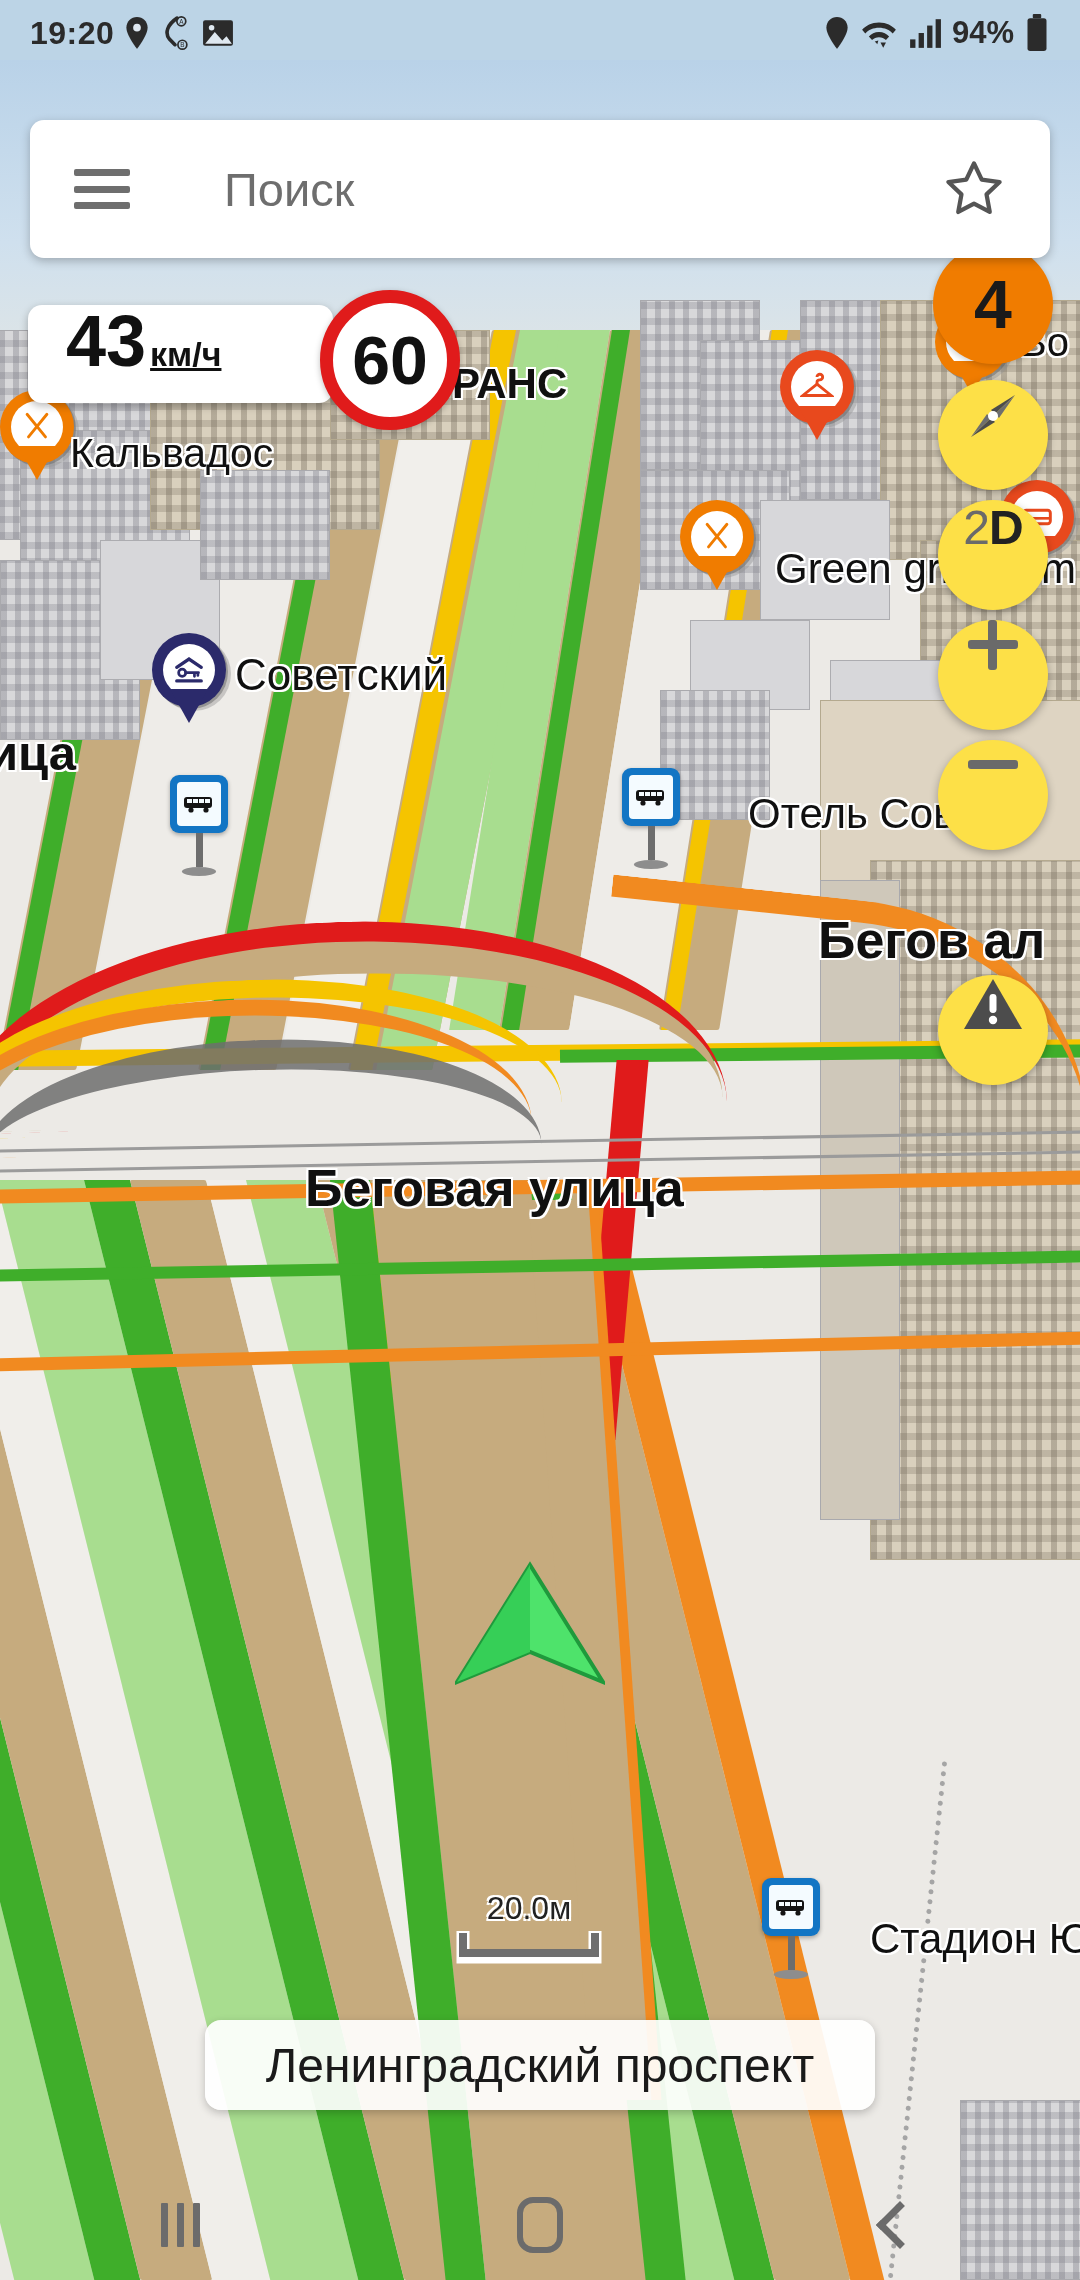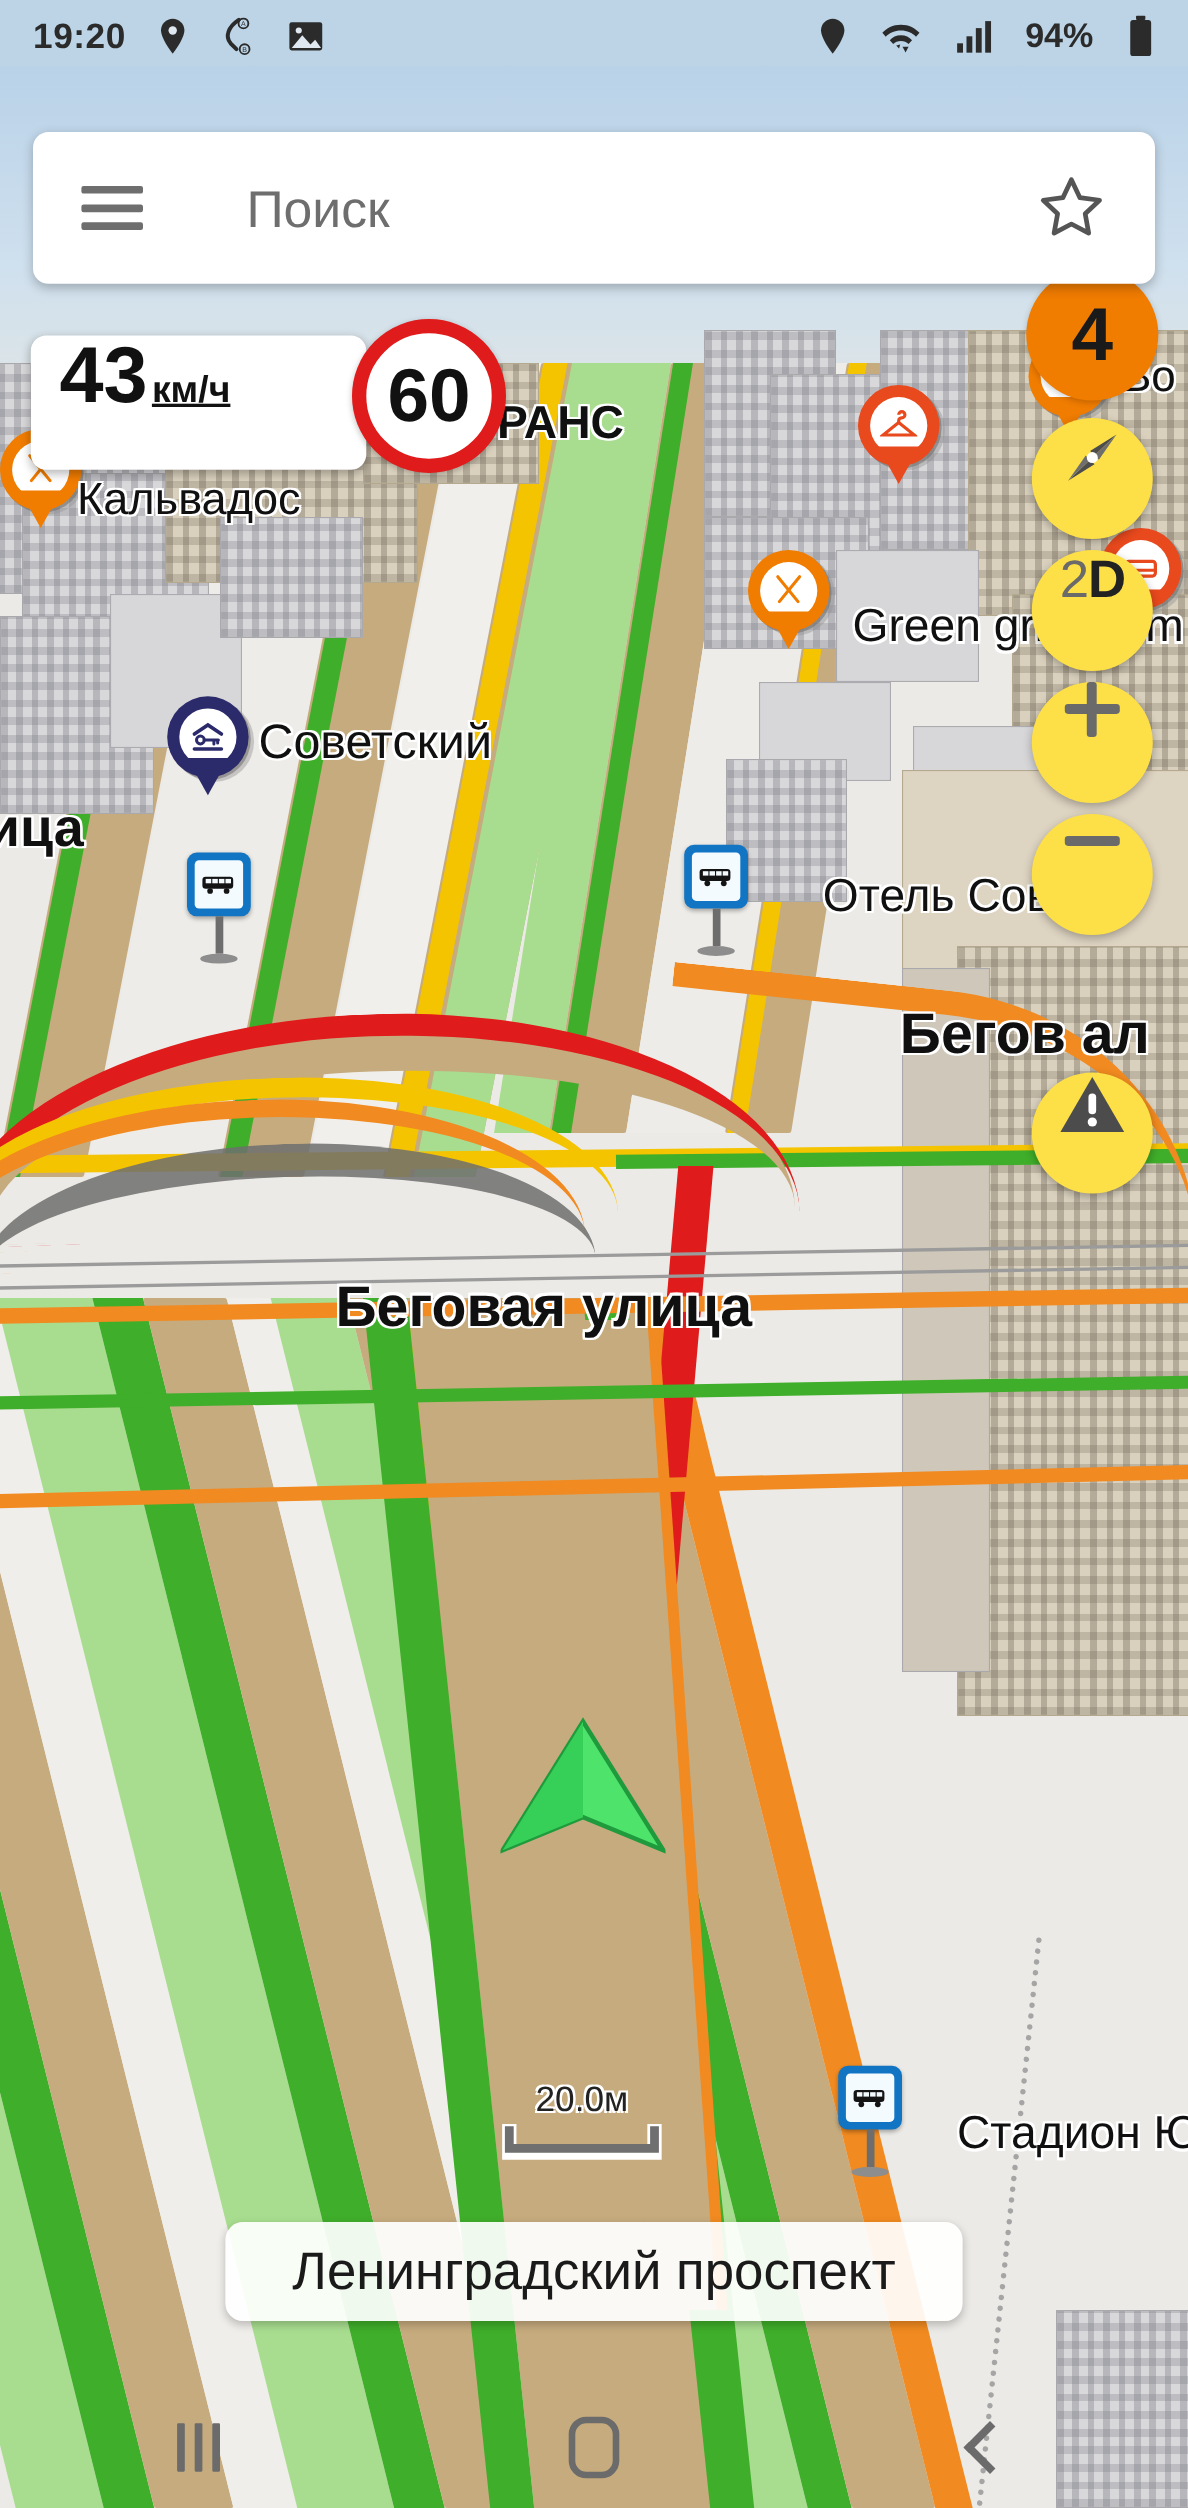--- a/index.html
+++ b/index.html
@@ -48,41 +48,41 @@
     border:1px solid #b4a98f;
   }
   .bld.roof { background:#d7d7da; border:1px solid #acacb0; }
 
   
   #statusbar {
     position:absolute; left:0; top:0; width:1080px; height:66px;
     display:flex; align-items:center; justify-content:space-between;
     padding:0 30px; color:#2b2b2b; z-index:60;
   }
-  .sb-left, .sb-right { display:flex; align-items:center; gap:30px; }
+  .sb-left, .sb-right { display:flex; align-items:center; gap:10px; }
   .sb-time { font-size:32px; font-weight:600; letter-spacing:.5px; }
   .sb-right .sb-batt-txt { font-size:31px; font-weight:700; }
 
   
   #searchbar {
     position:absolute; left:30px; top:120px; width:1020px; height:138px;
     background:#fff; border-radius:14px;
     box-shadow:0 3px 10px rgba(0,0,0,.25);
     display:flex; align-items:center; padding:0 44px; z-index:50;gap:38px;
   }
   #hamburger { width:56px; height:40px; display:flex; flex-direction:column; justify-content:space-between; cursor:pointer; }
   #hamburger span { display:block; height:7px; background:#6e6e6e; border-radius:2px; }
   #search-text { flex:1; margin-left:56px; font-size:47px; color:#6e6e6e; }
   #star { width:64px; height:64px; }
 
   
   #speedpanel {
-    position:absolute; left:28px; top:305px; width:305px; height:122px;
+    position:absolute; left:28px; top:305px; width:305px; height:98px;
     background:#fff; border-radius:14px; box-shadow:0 3px 9px rgba(0,0,0,.28);
-    display:flex; align-items:baseline; padding-left:26px; z-index:45;
+    display:flex; align-items:baseline; padding-left:38px; z-index:45;
   }
   #speedval { font-size:72px; font-weight:700; color:#111; line-height:1; }
   #speedunit { font-size:34px; font-weight:700; color:#111; margin-left:4px;text-decoration:underline; }
   #speedlimit {
     position:absolute; left:320px; top:290px; width:140px; height:140px;
     border-radius:50%; background:#fff; border:13px solid #e01b1b;
     display:flex; align-items:center; justify-content:center; z-index:46;
     box-shadow:0 2px 6px rgba(0,0,0,.25);
   }
   #speedlimit span { font-size:68px; font-weight:700; color:#111; line-height:1; }

